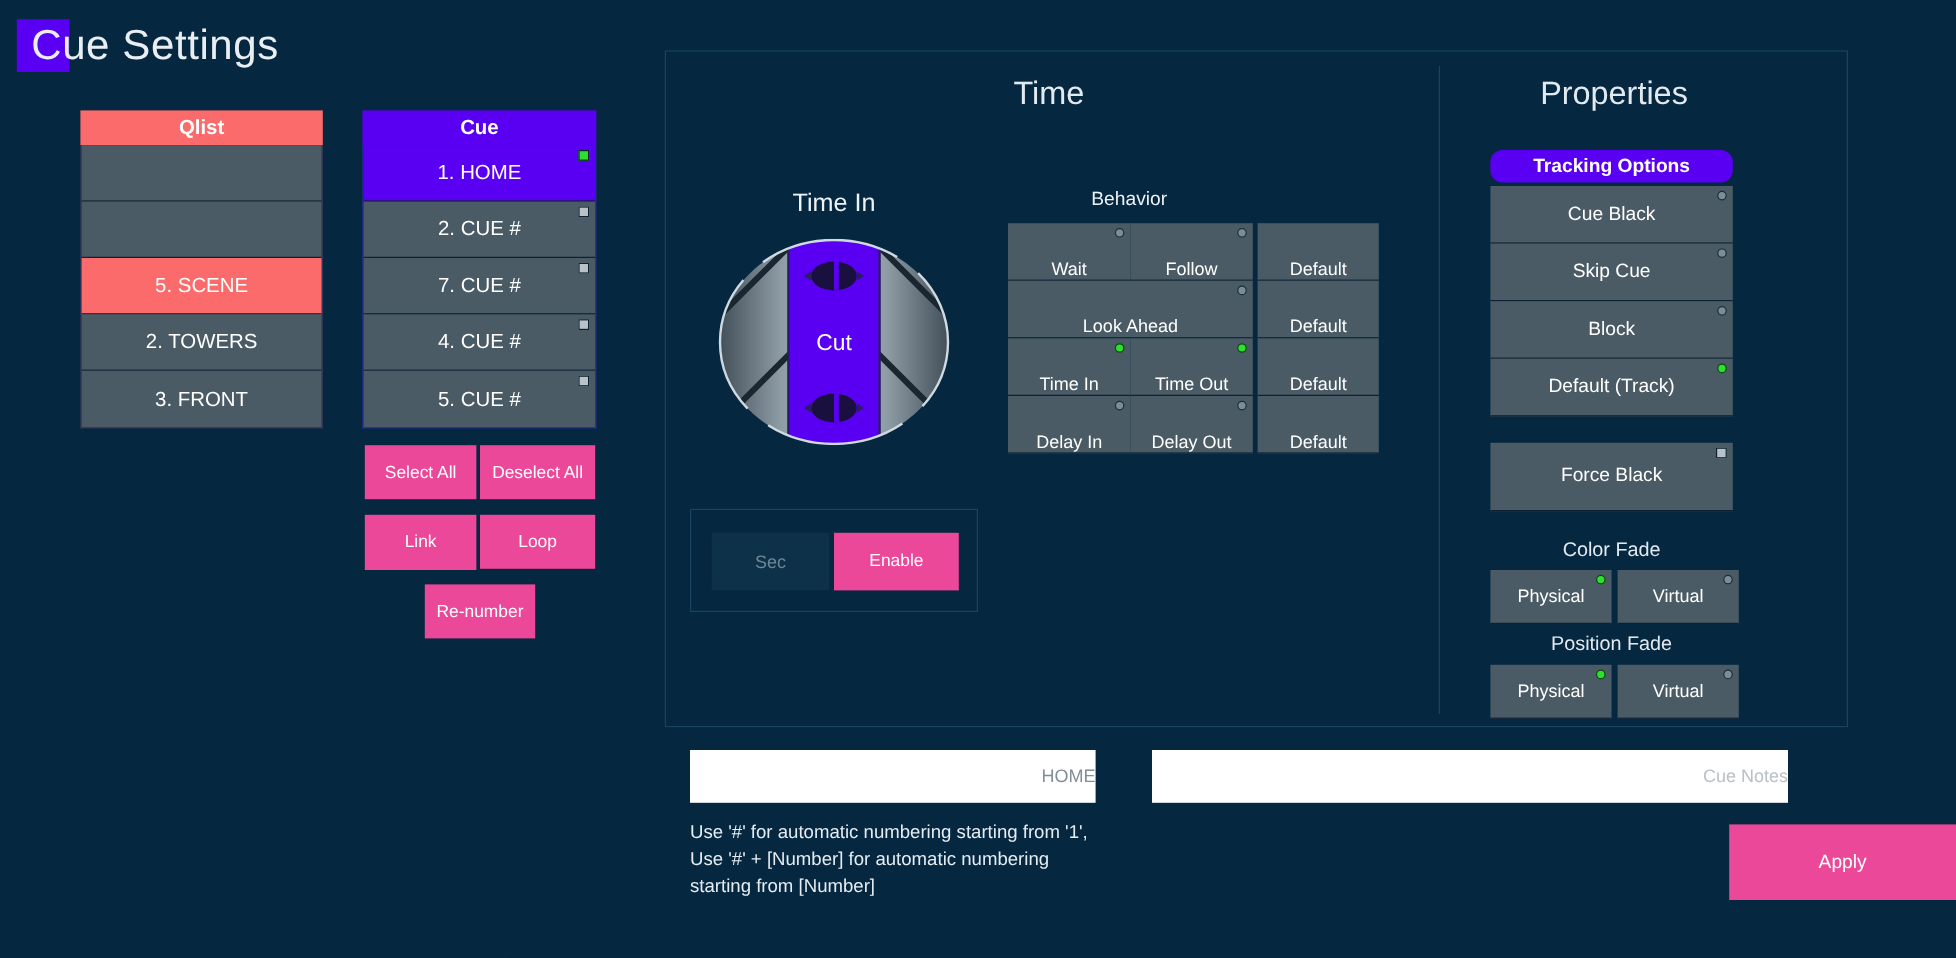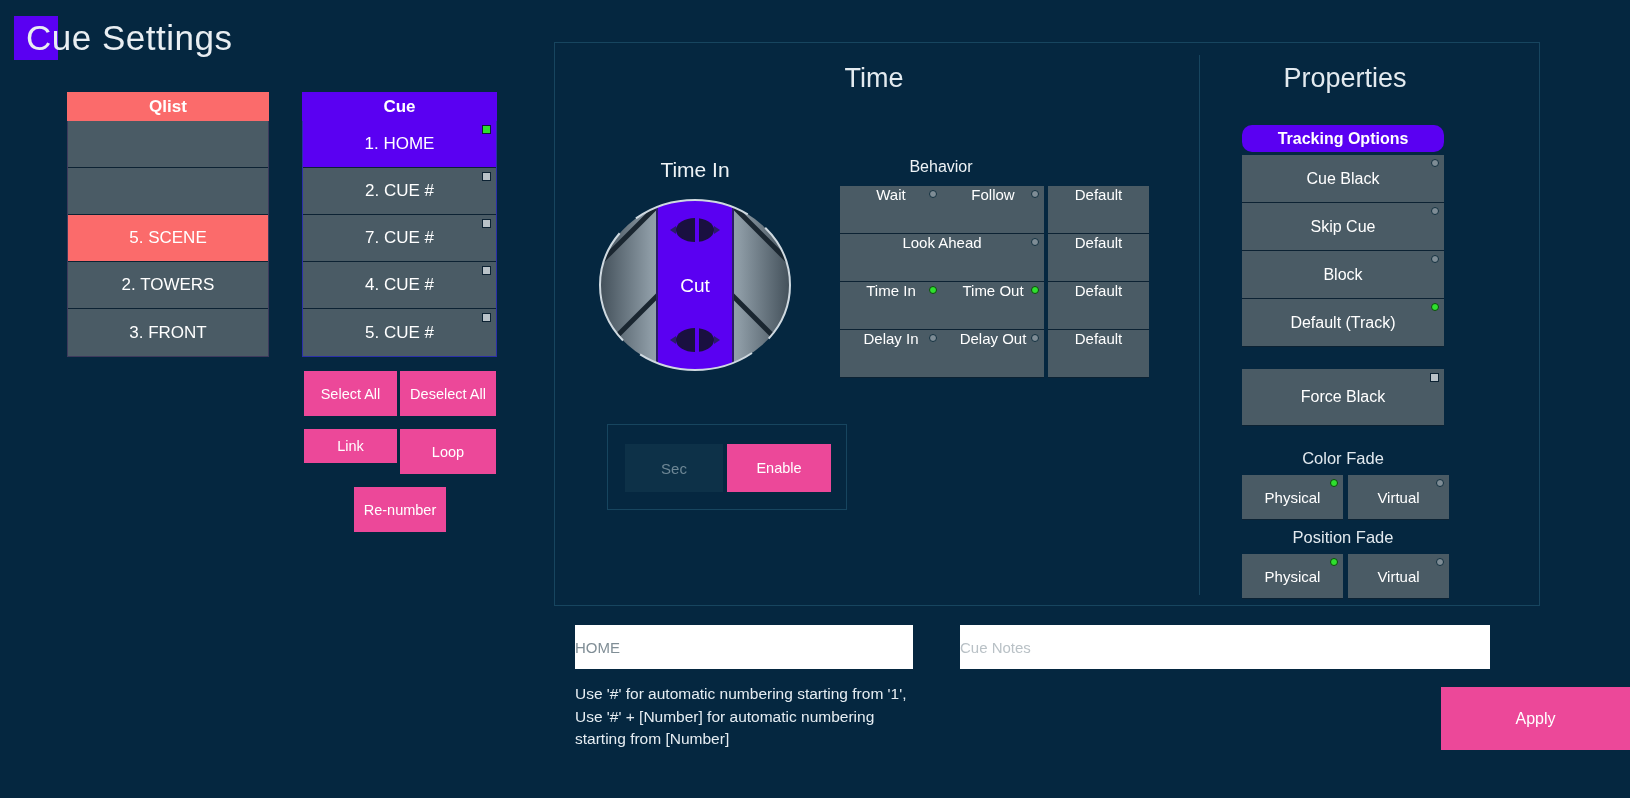--- a/index.html
+++ b/index.html
@@ -70,34 +70,33 @@
   
   .dial-label {
     position:absolute; color:#eef3f6; font-size:21px; text-align:center; width:200px;
   }
   .dial { position:absolute; left:596px; top:199px; width:198px; height:172px; }
 
   
   .beh-label { position:absolute; color:#eef3f6; font-size:16px; text-align:center; width:200px; }
   .beh-cell {
     position:absolute; background:#4a5b65; color:#fff; font-size:15px;
-    display:flex; align-items:flex-start; justify-content:center;
+    display:flex; align-items:flex-end; justify-content:center;
     border-bottom:1px solid #0c2233; cursor:pointer;
   }
   .led {
     position:absolute; right:5px; top:4px; width:8px; height:8px; border-radius:50%;
     background:#7e8c95; border:1px solid #13303f;
   }
   .led.on { background:#2ee02e; border-color:#0d4a0d; }
 
   
   .secbox {
     position:absolute; left:575px; top:424px; width:240px; height:86px;
     border:1px solid #17455f;
-    margin-left:32px;
   }
   .sec-input {
     position:absolute; left:17px; top:19px; width:98px; height:48px;
     background:#0d3148; border:none; color:#7e949f; font-size:15px; text-align:center;
     font-family:"Liberation Sans", sans-serif;
   }
   .sec-input::placeholder { color:#6e8795; }
   .enable-btn { position:absolute; left:119px; top:19px; width:104px; height:48px; }
 
   
@@ -108,21 +107,21 @@
   .prop-btn {
     position:absolute; background:#4a5b65; color:#ffffff; font-size:16px;
     display:flex; align-items:center; justify-content:center; cursor:pointer;
     border-bottom:1px solid #0c2233;
   }
   .prop-sub { position:absolute; color:#e3eaef; font-size:16.5px; text-align:center; width:200px; }
 
   
   .text-field {
     position:absolute; background:#ffffff; border:none;
-    font-size:15px; color:#808e96; text-align:left;
+    font-size:15px; color:#808e96; text-align:right;
     font-family:"Liberation Sans", sans-serif;
   }
   .text-field::placeholder { color:#b9c1c6; }
   .hint {
     position:absolute; left:575px; top:683px; width:350px;
     color:#e6edf2; font-size:15.5px; line-height:22.5px;
   }
   .apply-btn { position:absolute; left:1441px; top:687px; width:189px; height:63px; font-size:16px; }
 </style>
 </head>
@@ -167,21 +166,21 @@
         </div>
         <div class="list-item">
           <span>5. CUE #</span>
           <span class="chk"></span>
         </div>
       </div>
   </div>
 
   <div class="btn btn-grid" style="left:304px; top:371px; width:93px; height:45px;">Select All</div>
   <div class="btn btn-grid" style="left:400px; top:371px; width:96px; height:45px;">Deselect All</div>
-  <div class="btn btn-grid" style="left:304px; top:429px; width:93px; height:34px;">Link</div>
+  <div class="btn btn-grid" style="left:304px; top:429px; width:93px; height:46px;">Link</div>
   <div class="btn btn-grid" style="left:400px; top:429px; width:96px; height:45px;">Loop</div>
   <div class="btn btn-grid" style="left:354px; top:487px; width:92px; height:45px;">Re-number</div>
 
   <div class="main-panel">
     <div class="vdiv"></div>
   </div>
 
   <div class="section-title" style="left:744px; top:63px; width:260px;">Time</div>
 
   <div class="dial-label" style="left:595px; top:158px;">Time In</div>

